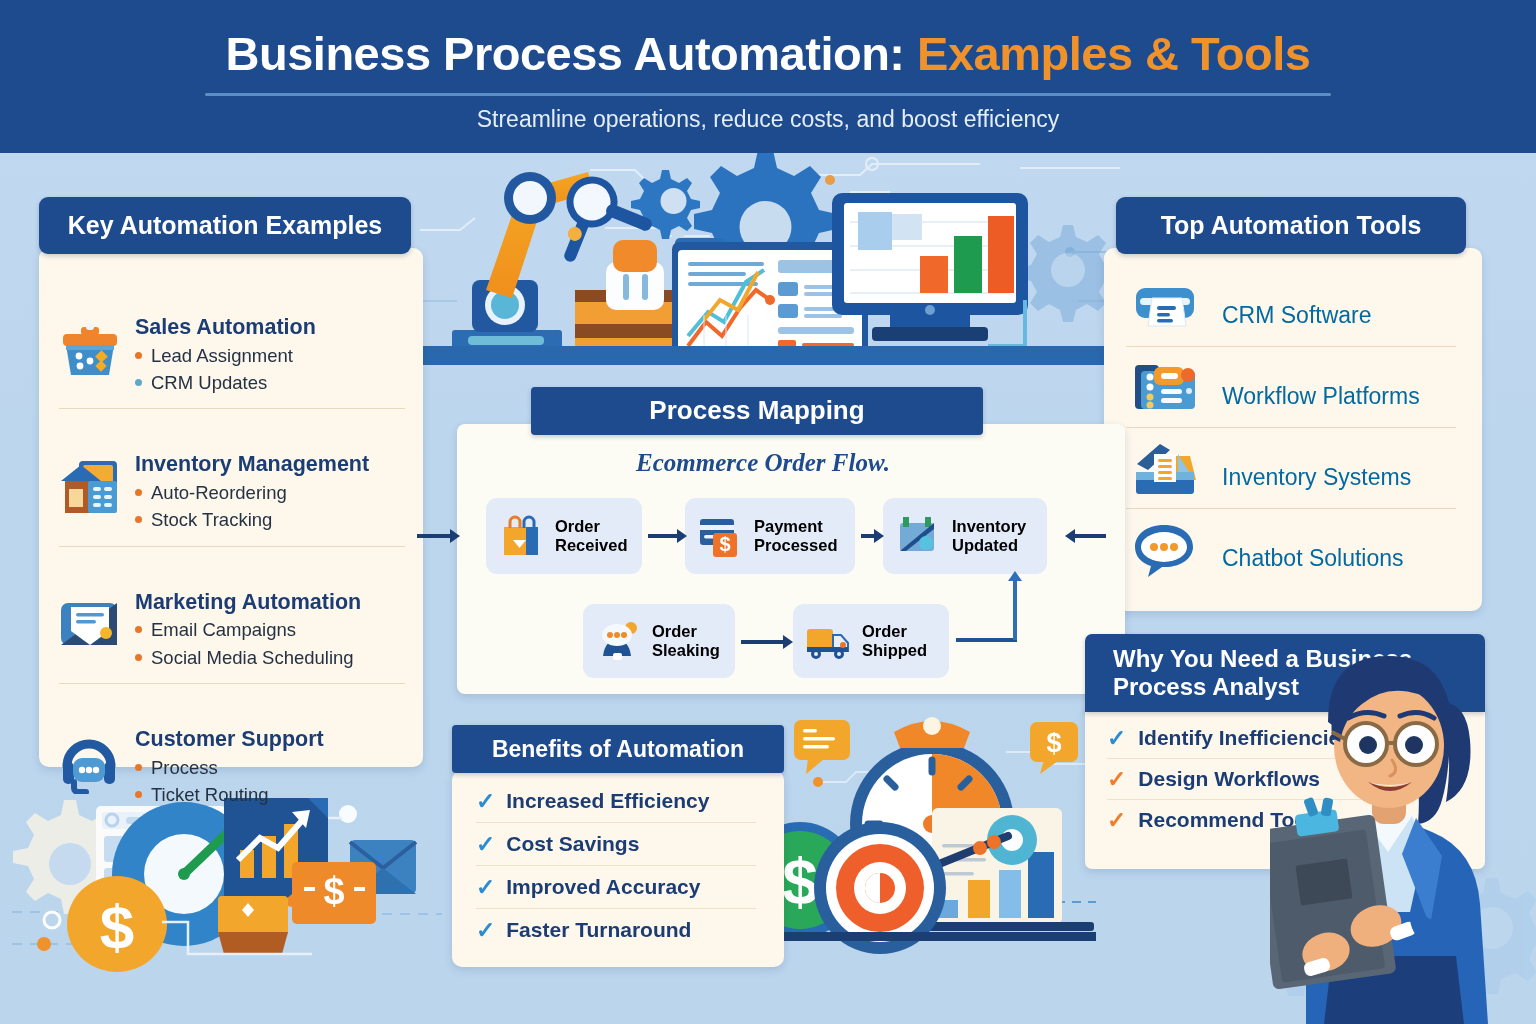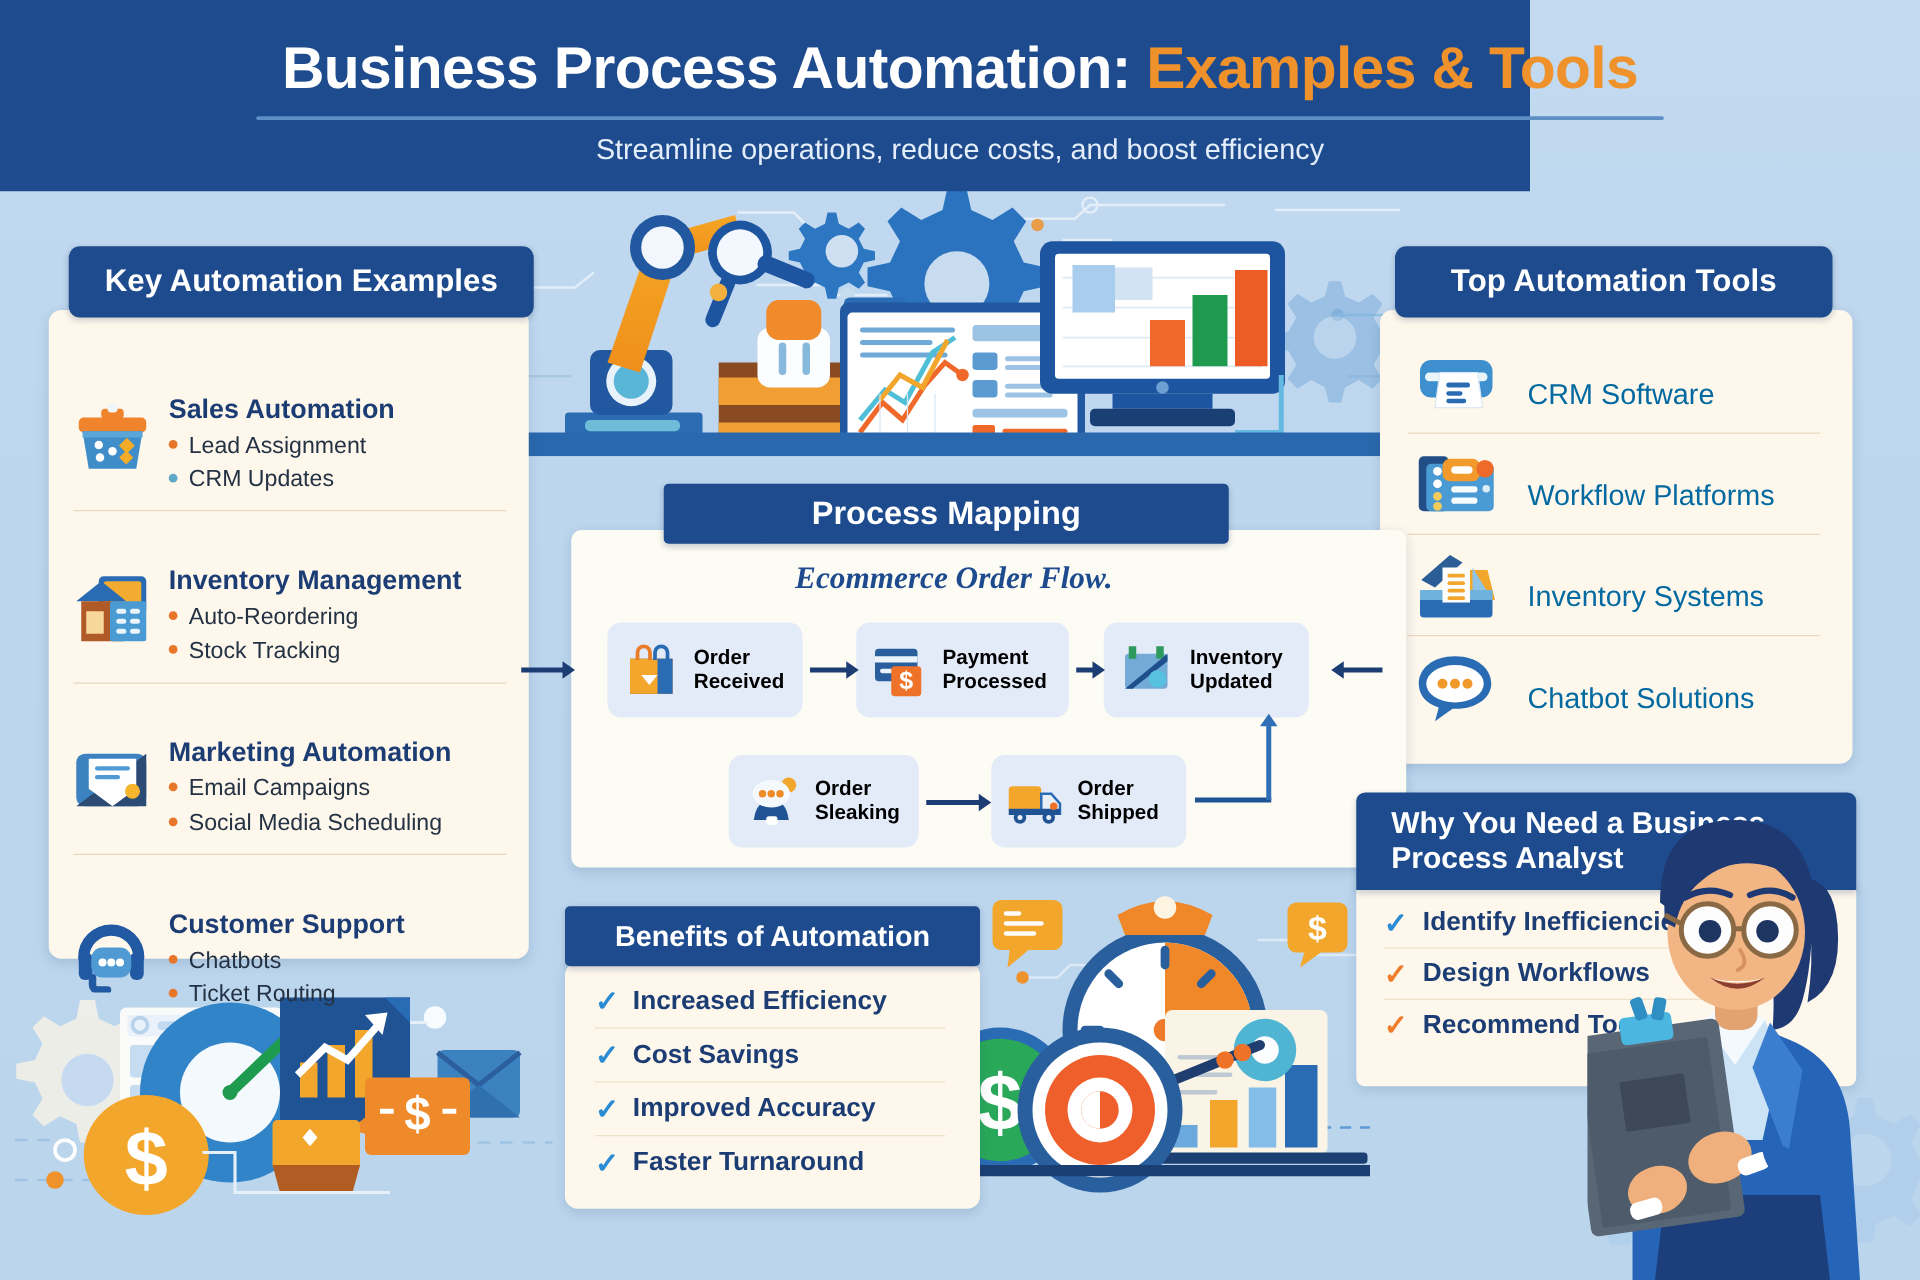--- a/index.html
+++ b/index.html
@@ -18,21 +18,21 @@
     width: 1536px;
     height: 1024px;
     background: linear-gradient(180deg, #c3daf0 0%, #bcd6ee 45%, #bbd5ed 100%);
     overflow: hidden;
   }
 
   
   .header {
     position: absolute;
     left: 0; top: 0;
-    width: 1224px; height: 153px;
+    width: 1536px; height: 153px;
     background: #1e4b8e;
     z-index: 30;
   }
   .header-title {
     position: absolute;
     left: 0; top: 26px;
     width: 1536px;
     text-align: center;
     font-size: 47px;
     font-weight: bold;
@@ -76,21 +76,21 @@
   }
   .panel-body {
     position: absolute;
     background: #fdf7ec;
     border-radius: 10px;
     box-shadow: 0 3px 9px rgba(20,50,90,0.14);
     z-index: 10;
   }
 
   
-  #left-head { left: 55px; top: 197px; width: 372px; height: 57px; font-size: 25px; }
+  #left-head { left: 39px; top: 197px; width: 372px; height: 57px; font-size: 25px; }
   #left-body { left: 39px; top: 248px; width: 384px; height: 519px; padding: 24px 16px 14px 16px; z-index: 11;}
 
   .lgroup { position: relative; display: flex; align-items: flex-start; padding: 0 0 0 2px; margin-top: 44px; }
   .lgroup + .ldiv { margin: 11px 0 11px 0; }
   .ldiv { height: 1px; background: #e8d9bd; width: 346px; margin-left: 4px; }
   .lg-icon { width: 66px; height: 64px; flex: 0 0 66px; margin-top: 2px; position: relative; }
   .lg-text { padding-left: 12px; flex: 1; }
   .lg-title {
     font-size: 21.5px; font-weight: bold; color: #1c3d73;
     line-height: 1.05; margin-bottom: 3px; white-space: nowrap;
@@ -431,21 +431,21 @@
           <rect x="16" y="28" width="32" height="24" rx="9" fill="#4f9ad2"></rect>
           <circle cx="25" cy="40" r="3.2" fill="#fff"></circle>
           <circle cx="32" cy="40" r="3.2" fill="#fff"></circle>
           <circle cx="39" cy="40" r="3.2" fill="#fff"></circle>
         </svg>
       </div>
       <div class="lg-text">
         <div class="lg-title">Customer Support</div>
         <div class="lg-li">
           <span class="dot orange"></span>
-          <span>Chatbots</span>
+          <span>Process</span>
         </div>
         <div class="lg-li">
           <span class="dot orange"></span>
           <span>Ticket Routing</span>
         </div>
       </div>
     </div>
   </div>
 
   <div class="panel-head" id="tools-head">

